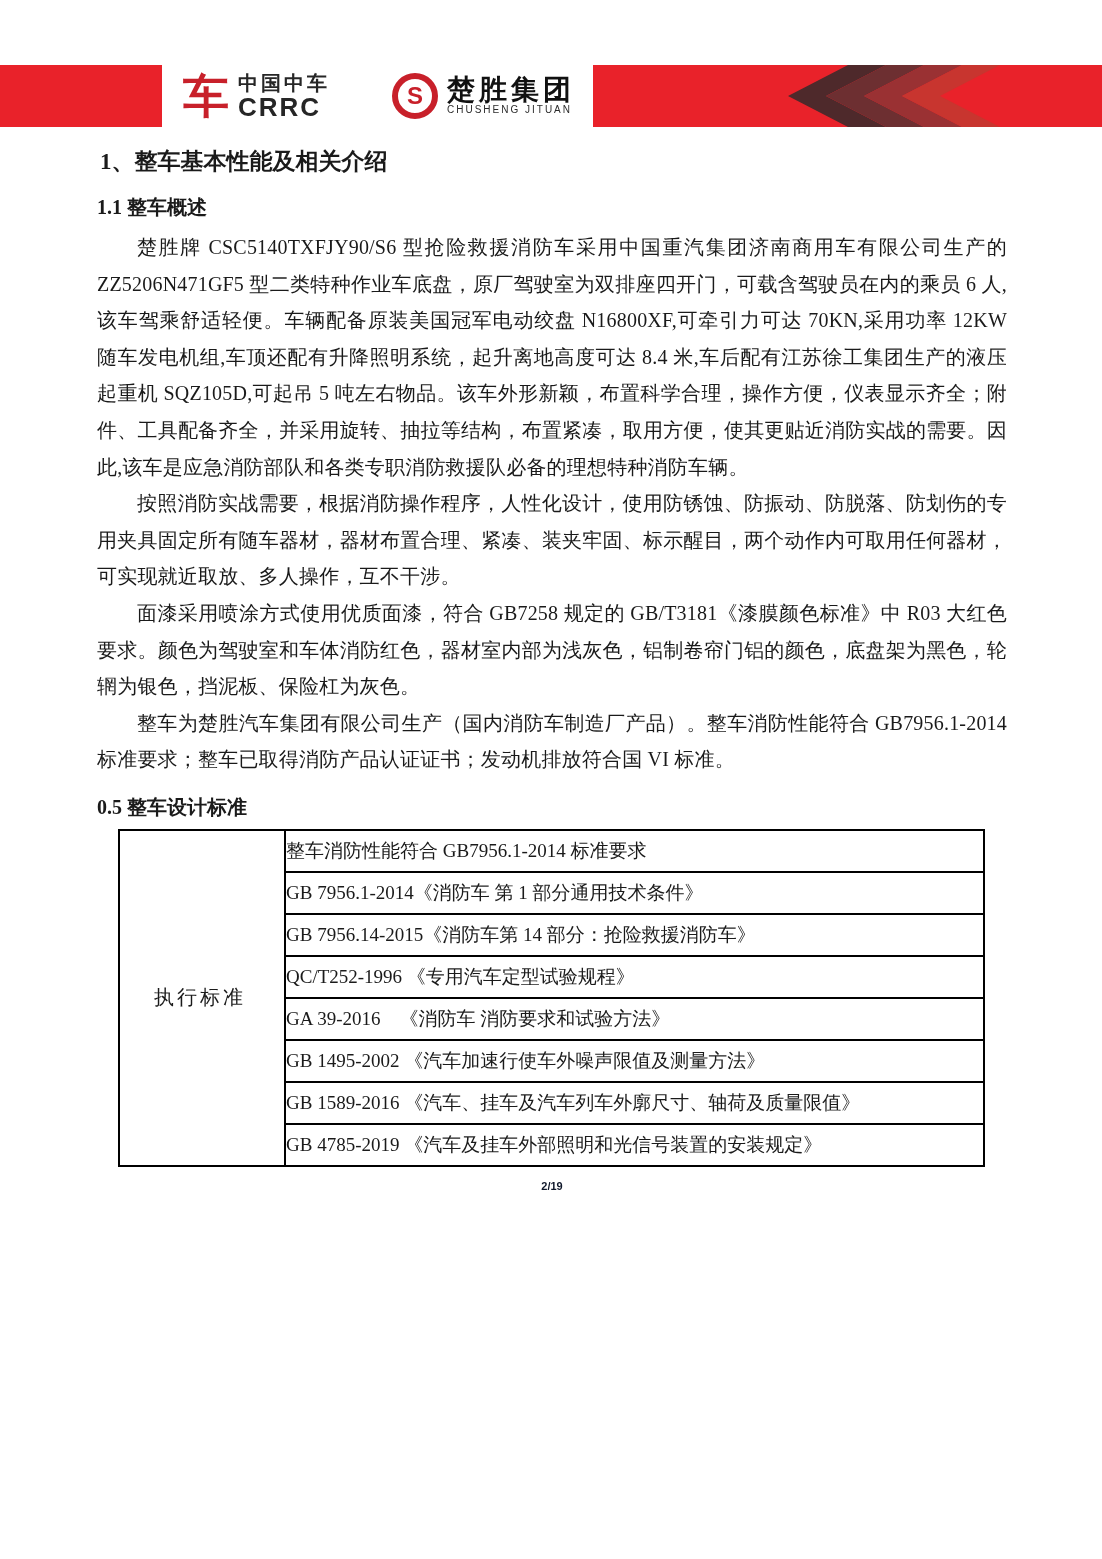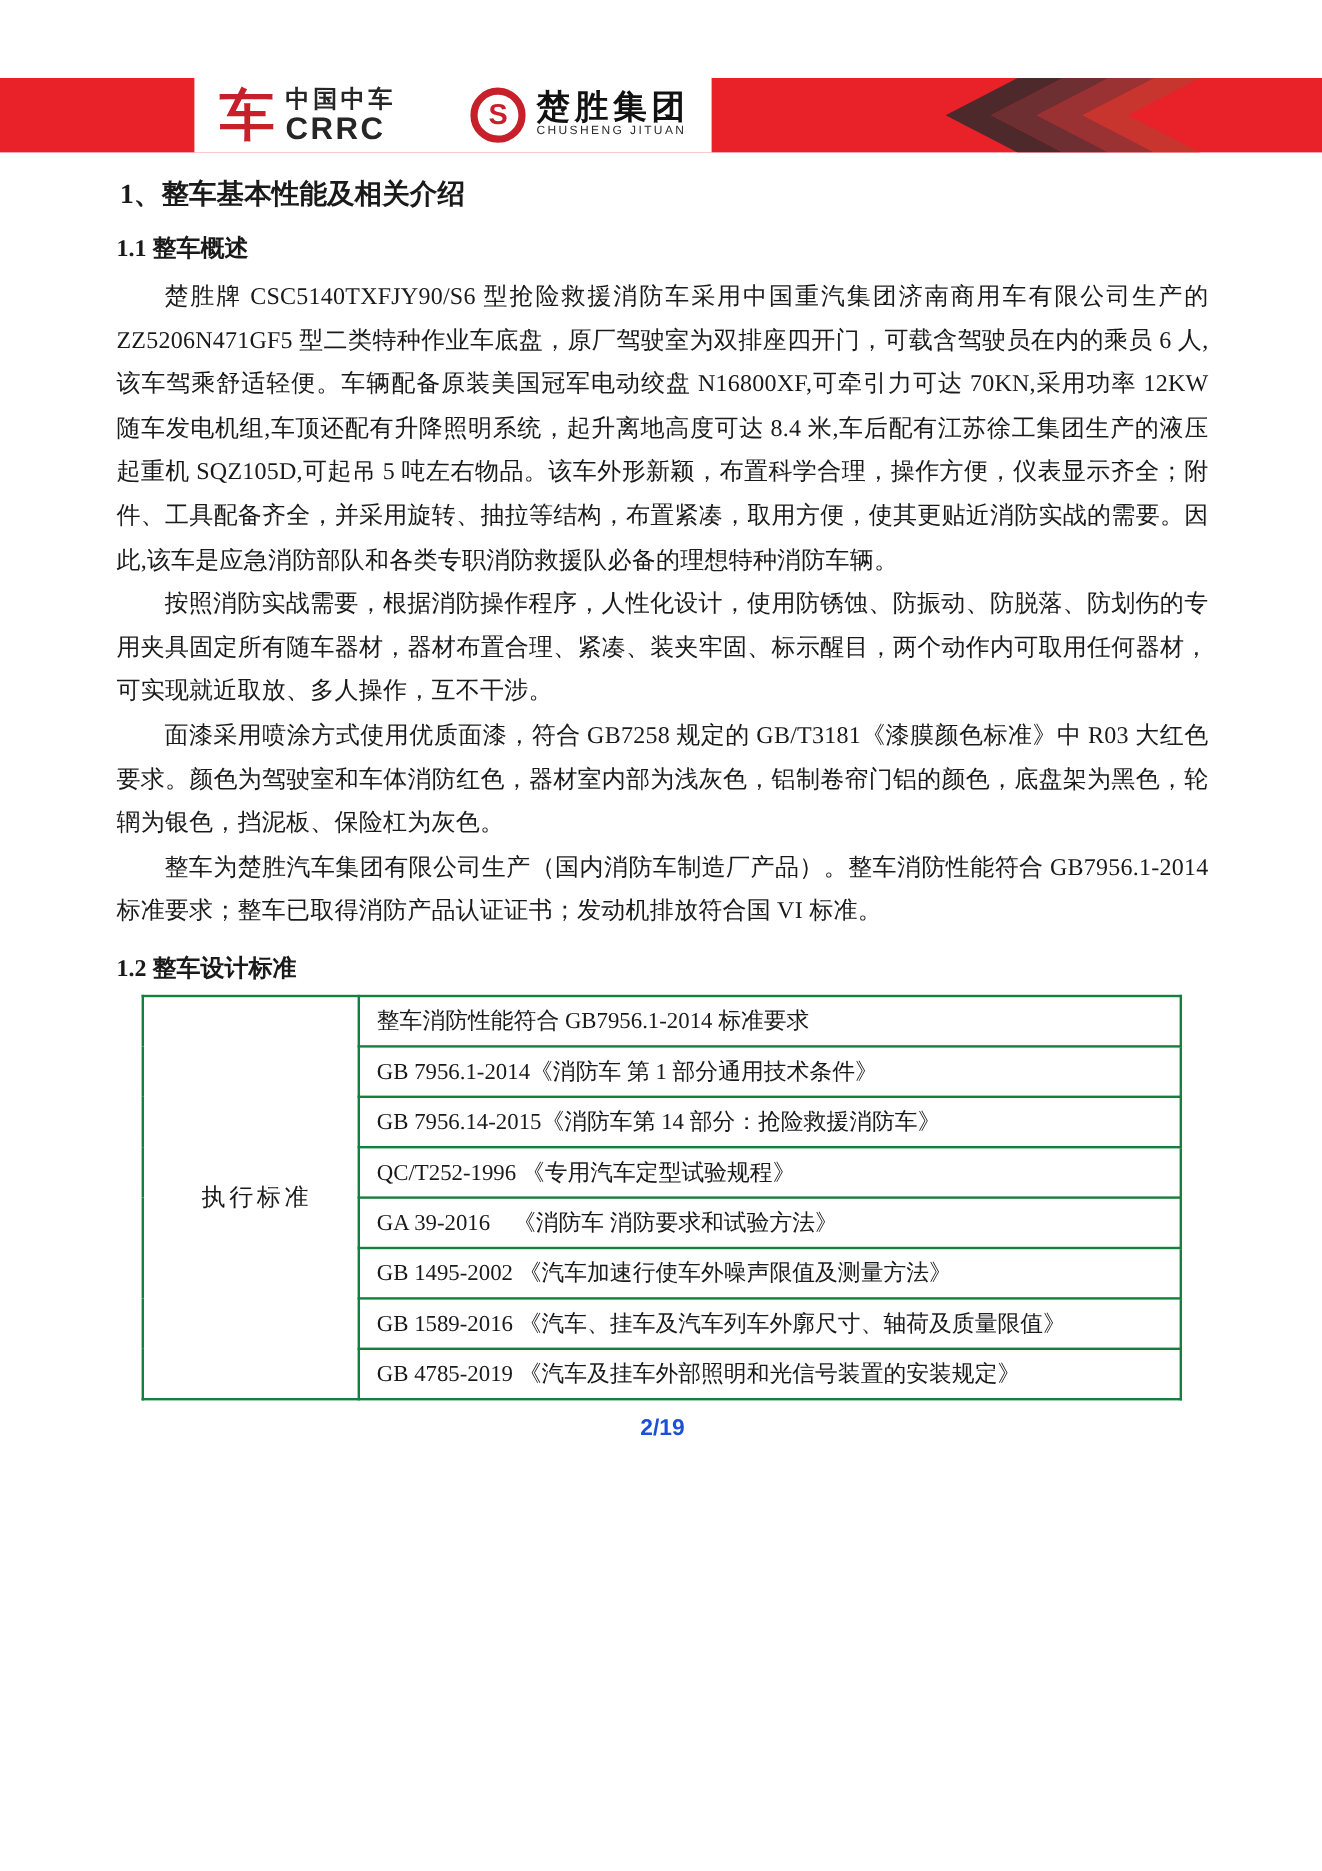--- a/index.html
+++ b/index.html
@@ -31,27 +31,27 @@
   .content{margin:0 95px 0 97px;}
   h1.doc-title{font-size:23px;line-height:32px;font-weight:bold;margin:19px 0 0 3px;}
   h2.sec{font-size:20px;line-height:28px;font-weight:bold;margin:15px 0 8px 0;}
   p.para{font-size:20px;line-height:36.6px;margin:0;text-indent:2em;
          text-align:justify;letter-spacing:0.2px;}
   p.para:first-of-type{margin-top:5px;}
 
   
   table.std{border-collapse:collapse;table-layout:fixed;width:867px;margin:6px 0 0 21px;
             font-size:19px;}
-  table.std td{border:2px solid #15803d;height:40px;vertical-align:middle;
-               padding:0 4px 0 14px;overflow:hidden;white-space:pre-wrap;margin-left:36px;}
+  table.std td{border:2px solid #000000;height:40px;vertical-align:middle;
+               padding:0 4px 0 0;overflow:hidden;white-space:pre-wrap;margin-left:36px;}
   td.rowhead{width:160px;text-align:center;padding:0;font-size:20px;letter-spacing:3px;}
 
   
-  .footer{margin-top:13px;text-align:center;font-size:19px;font-weight:bold;
-          font-family:"Liberation Sans","DejaVu Sans",sans-serif;color:#1d4ed8;}
+  .footer{margin-top:13px;text-align:center;font-size:11px;font-weight:bold;
+          font-family:"Liberation Sans","DejaVu Sans",sans-serif;color:#0f172a;}
 </style>
 </head>
 <body>
 
 <div>
 
   <div class="top-space"></div>
 
   <div class="band" style="background: rgb(233, 34, 42);">
     <svg class="chevrons" viewBox="0 0 230 62" id="chevron-svg">
@@ -83,21 +83,21 @@
   <div class="content">
     <h1 class="doc-title">1、整车基本性能及相关介绍</h1>
 
     <h2 class="sec">1.1 整车概述</h2>
 
     <p class="para">楚胜牌 CSC5140TXFJY90/S6 型抢险救援消防车采用中国重汽集团济南商用车有限公司生产的 ZZ5206N471GF5 型二类特种作业车底盘，原厂驾驶室为双排座四开门，可载含驾驶员在内的乘员 6 人,该车驾乘舒适轻便。车辆配备原装美国冠军电动绞盘 N16800XF,可牵引力可达 70KN,采用功率 12KW 随车发电机组,车顶还配有升降照明系统，起升离地高度可达 8.4 米,车后配有江苏徐工集团生产的液压起重机 SQZ105D,可起吊 5 吨左右物品。该车外形新颖，布置科学合理，操作方便，仪表显示齐全；附件、工具配备齐全，并采用旋转、抽拉等结构，布置紧凑，取用方便，使其更贴近消防实战的需要。因此,该车是应急消防部队和各类专职消防救援队必备的理想特种消防车辆。</p>
     <p class="para">按照消防实战需要，根据消防操作程序，人性化设计，使用防锈蚀、防振动、防脱落、防划伤的专用夹具固定所有随车器材，器材布置合理、紧凑、装夹牢固、标示醒目，两个动作内可取用任何器材，可实现就近取放、多人操作，互不干涉。</p>
     <p class="para">面漆采用喷涂方式使用优质面漆，符合 GB7258 规定的 GB/T3181《漆膜颜色标准》中 R03 大红色要求。颜色为驾驶室和车体消防红色，器材室内部为浅灰色，铝制卷帘门铝的颜色，底盘架为黑色，轮辋为银色，挡泥板、保险杠为灰色。</p>
     <p class="para">整车为楚胜汽车集团有限公司生产（国内消防车制造厂产品）。整车消防性能符合 GB7956.1-2014 标准要求；整车已取得消防产品认证证书；发动机排放符合国 VI 标准。</p>
 
-    <h2 class="sec">1.2 整车设计标准</h2>
+    <h2 class="sec">0.5 整车设计标准</h2>
 
     <table class="std">
       <tbody>
           <tr>
         <td class="rowhead" rowspan="8">执行标准</td>
         <td>整车消防性能符合 GB7956.1-2014 标准要求</td>
       </tr>
       <tr>
             <td>GB 7956.1-2014《消防车 第 1 部分通用技术条件》</td>
           </tr>

